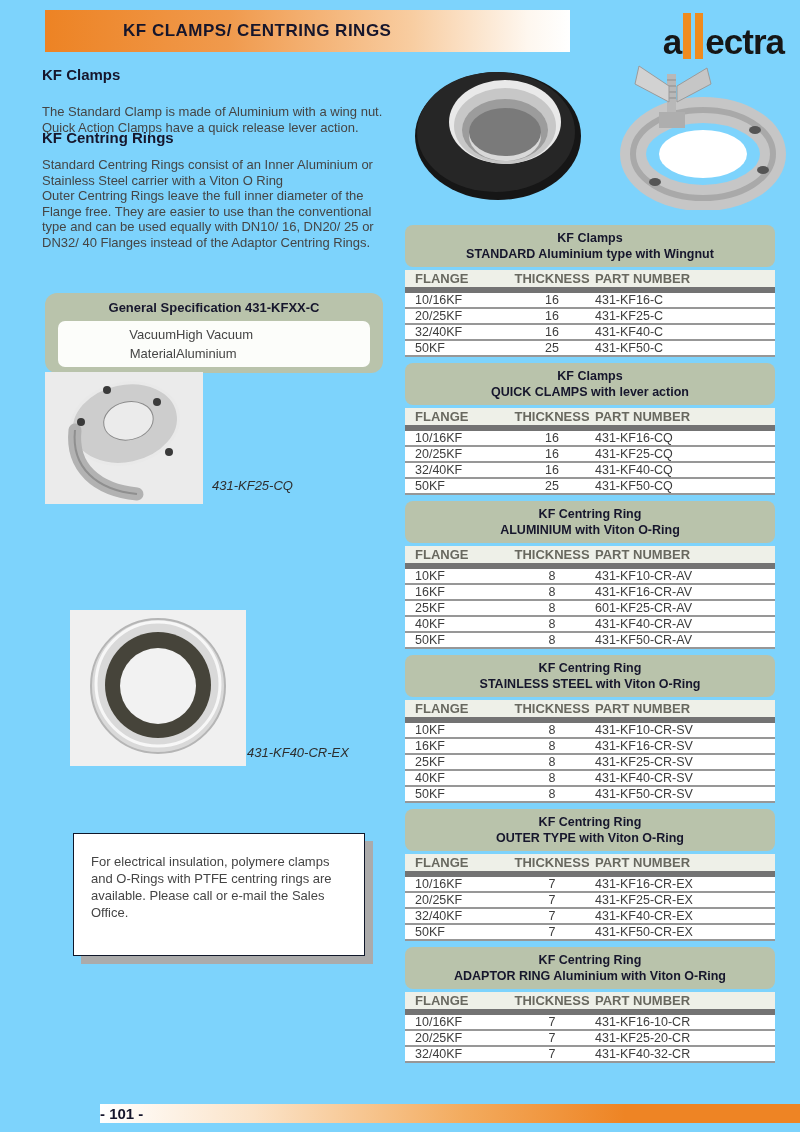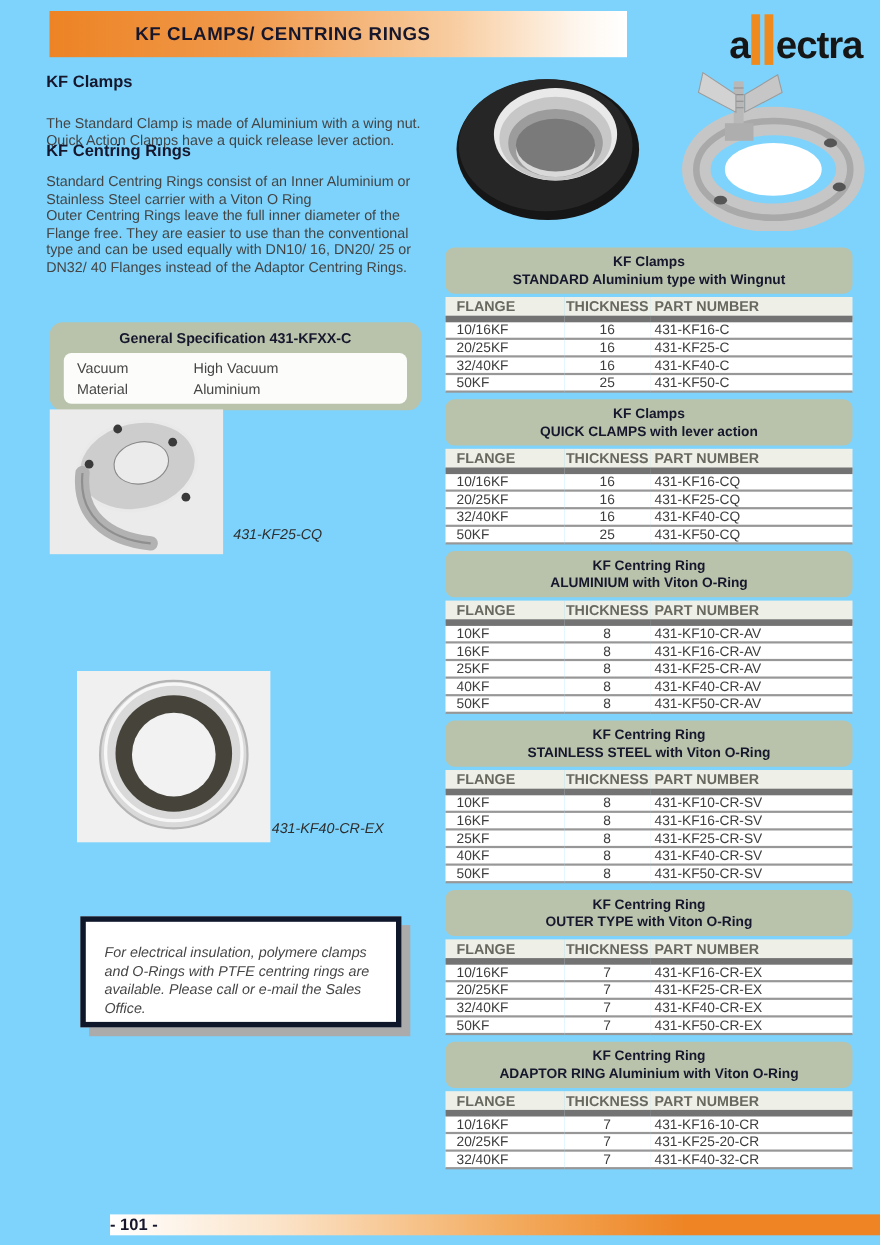--- a/index.html
+++ b/index.html
@@ -19,31 +19,31 @@
   }
   .logo{position:absolute;right:16px;top:10px;display:flex;align-items:flex-end;height:52px;}
   .logo .txt{font-size:35px;font-weight:bold;color:#161616;line-height:1;letter-spacing:-1px;margin-bottom:3px;}
   .logo .bar{display:inline-block;width:8px;height:46px;background:#ef8b1e;margin:0 2px 3px 2px;}
   
   .h-left{position:absolute;left:42px;font-size:15px;font-weight:bold;color:#16162c;}
   .p-left{position:absolute;left:42px;font-size:13px;color:#454545;line-height:15.5px;white-space:pre-line;}
   
   .spec-box{position:absolute;left:45px;top:265px;width:338px;height:80px;background:#b9c3ab;border-radius:12px;margin-top:28px;}
   .spec-title{display:block;text-align:center;font-size:13px;font-weight:bold;color:#16162c;padding-top:7px;}
-  .spec-inner{position:absolute;left:13px;top:28px;width:312px;height:46px;background:#fcfdfa;border-radius:7px;padding:4px 0 0 12px;}
+  .spec-inner{position:absolute;left:13px;top:28px;width:312px;height:46px;background:#fcfdfa;border-radius:7px;padding:4px 0 0 12px;text-align:right;}
   .spec-row{display:flex;font-size:13px;color:#454545;line-height:19px;}
   .spec-row .lbl{width:106px;}
   
   .figure{position:absolute;}
   .fig-caption{position:absolute;font-size:13px;font-style:italic;color:#2e2e2e;white-space:nowrap;}
   
   .note-box{
-    position:absolute;left:73px;top:833px;width:292px;height:101px;background:#ffffff;
-    border:5px solid #0f172a;box-shadow:8px 8px 0 #ababab;
-    font-size:13px;color:#454545;line-height:17px;padding:19px 10px 0 17px;white-space:pre-line;font-style:italic;
+    position:absolute;left:73px;top:833px;width:292px;height:123px;background:#ffffff;
+    border:1px solid #0f172a;box-shadow:8px 8px 0 #ababab;
+    font-size:13px;color:#454545;line-height:17px;padding:19px 10px 0 17px;white-space:pre-line;
   }
   
   .tables-col{position:absolute;left:405px;top:225px;width:370px;display:flex;flex-direction:column;gap:6px;}
   .spec-table{width:370px;}
   .tbl-head{
     width:370px;height:42px;background:#b9c3ab;border-radius:8px;margin-bottom:3px;
     display:flex;flex-direction:column;justify-content:center;text-align:center;
   }
   .tbl-head span{font-size:12.5px;font-weight:bold;color:#16162c;line-height:16px;}
   table{border-collapse:collapse;width:370px;table-layout:fixed;}
@@ -276,21 +276,21 @@
               <td class="part">431-KF10-CR-AV</td>
             </tr>
             <tr>
               <td>16KF</td>
               <td class="num">8</td>
               <td class="part">431-KF16-CR-AV</td>
             </tr>
             <tr>
               <td>25KF</td>
               <td class="num">8</td>
-              <td class="part">431-KF25-CR-AV</td>
+              <td class="part">601-KF25-CR-AV</td>
             </tr>
             <tr>
               <td>40KF</td>
               <td class="num">8</td>
               <td class="part">431-KF40-CR-AV</td>
             </tr>
             <tr>
               <td>50KF</td>
               <td class="num">8</td>
               <td class="part">431-KF50-CR-AV</td>

